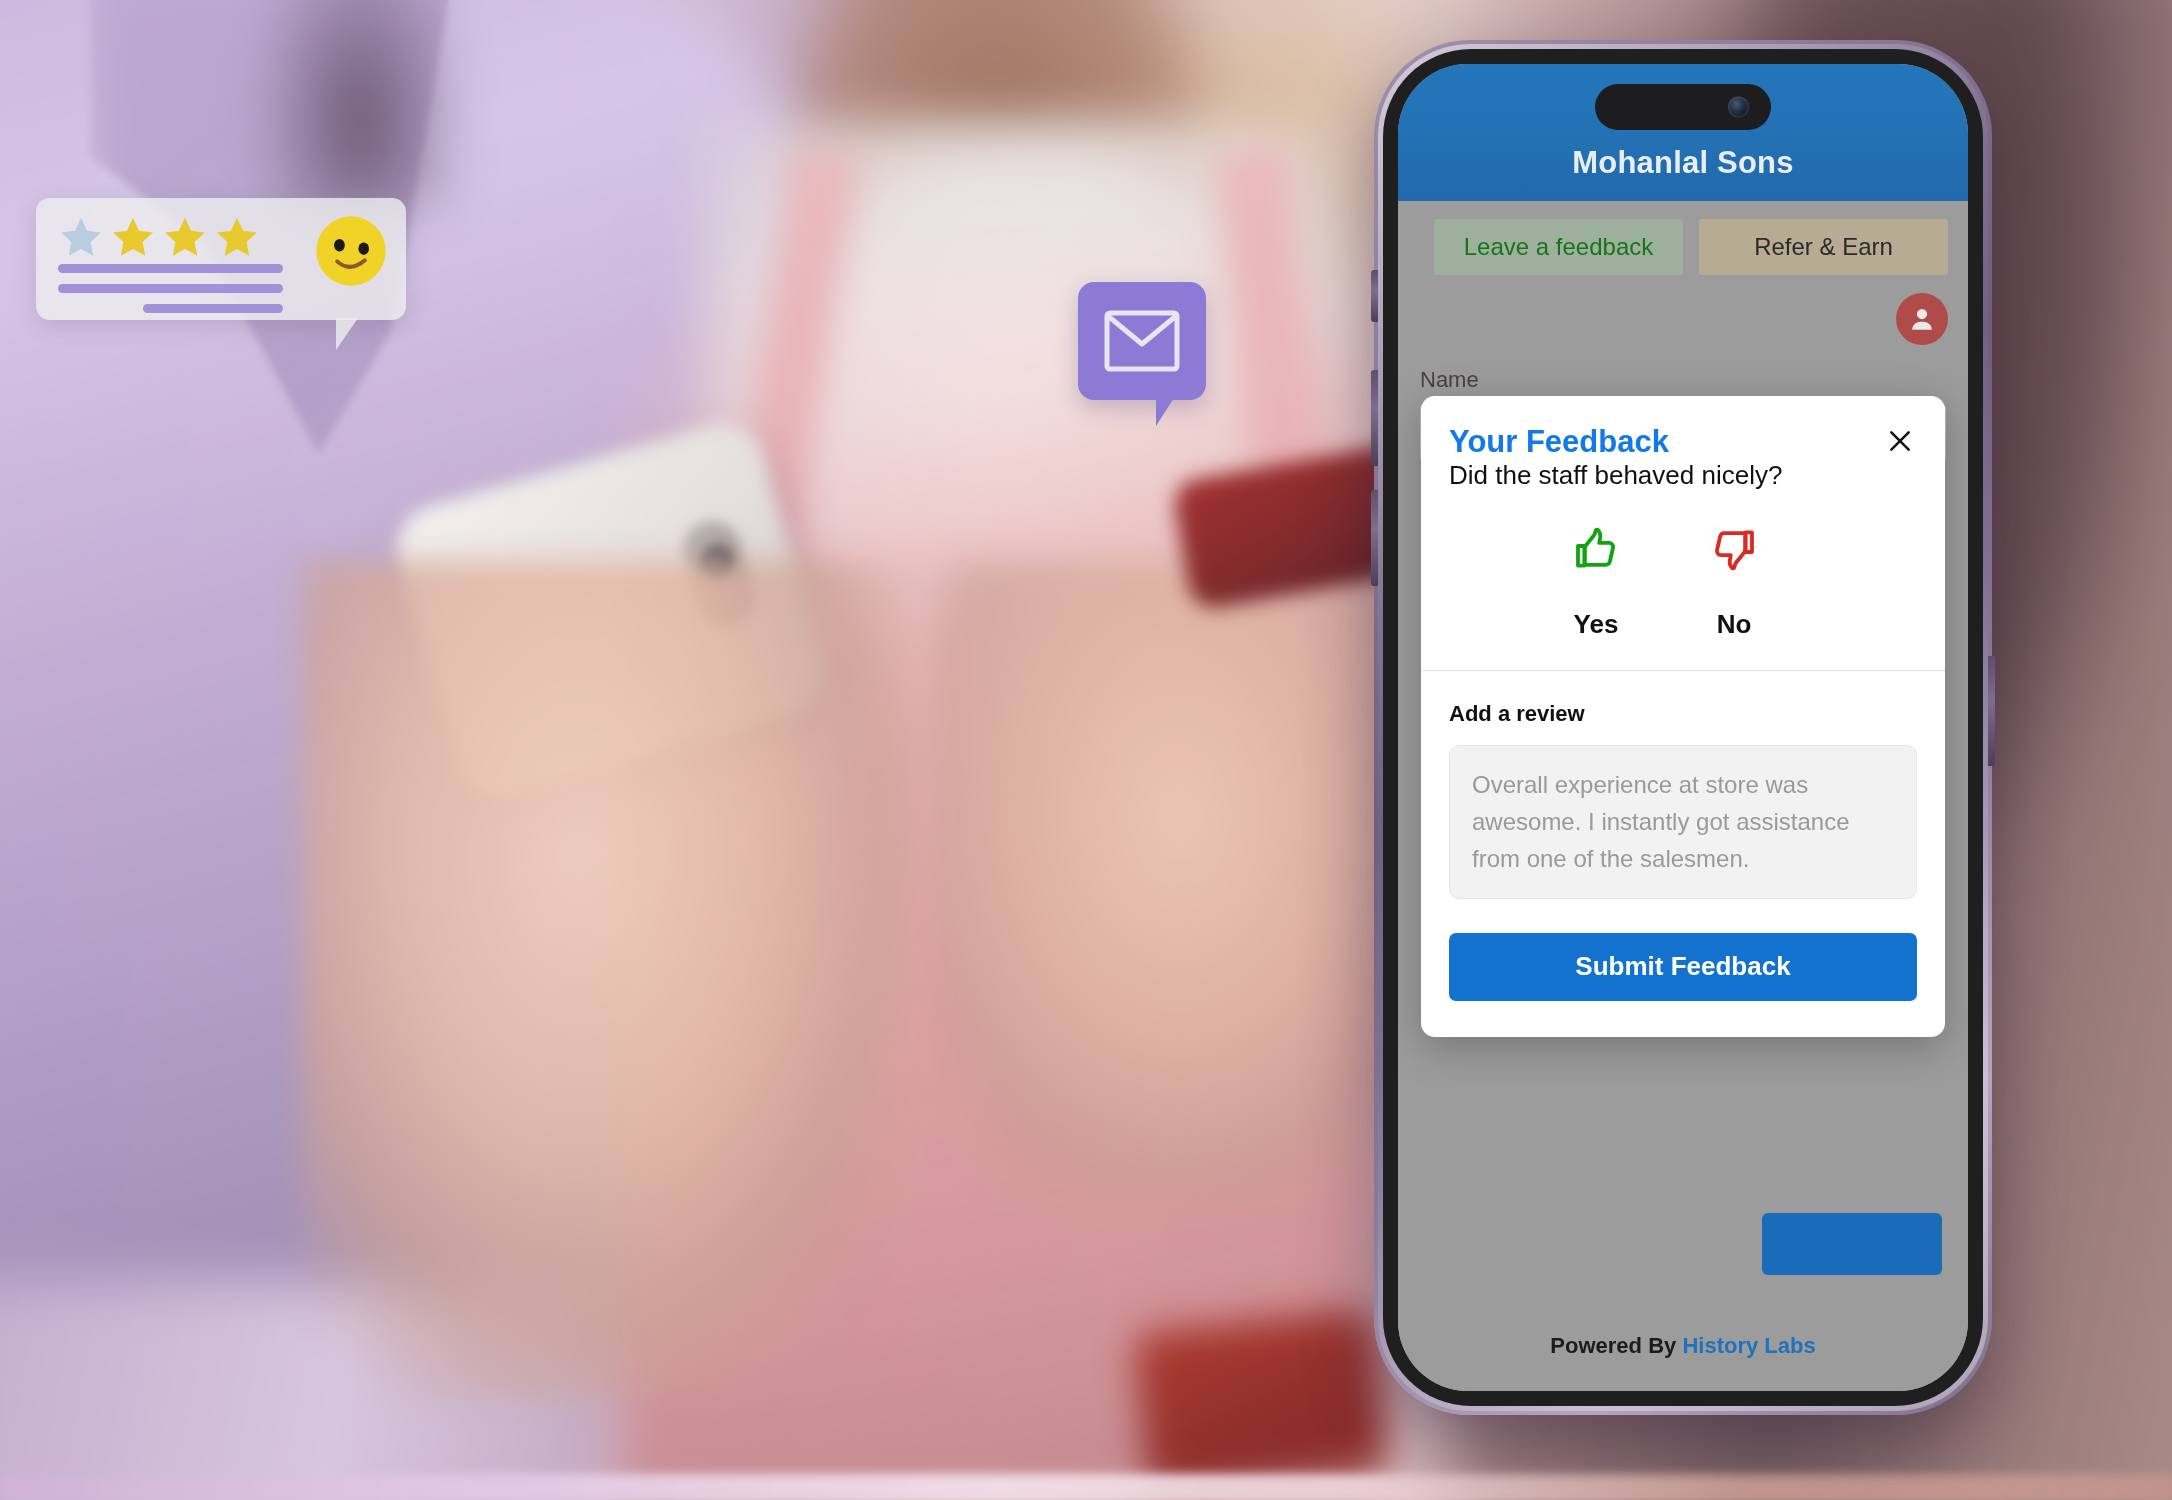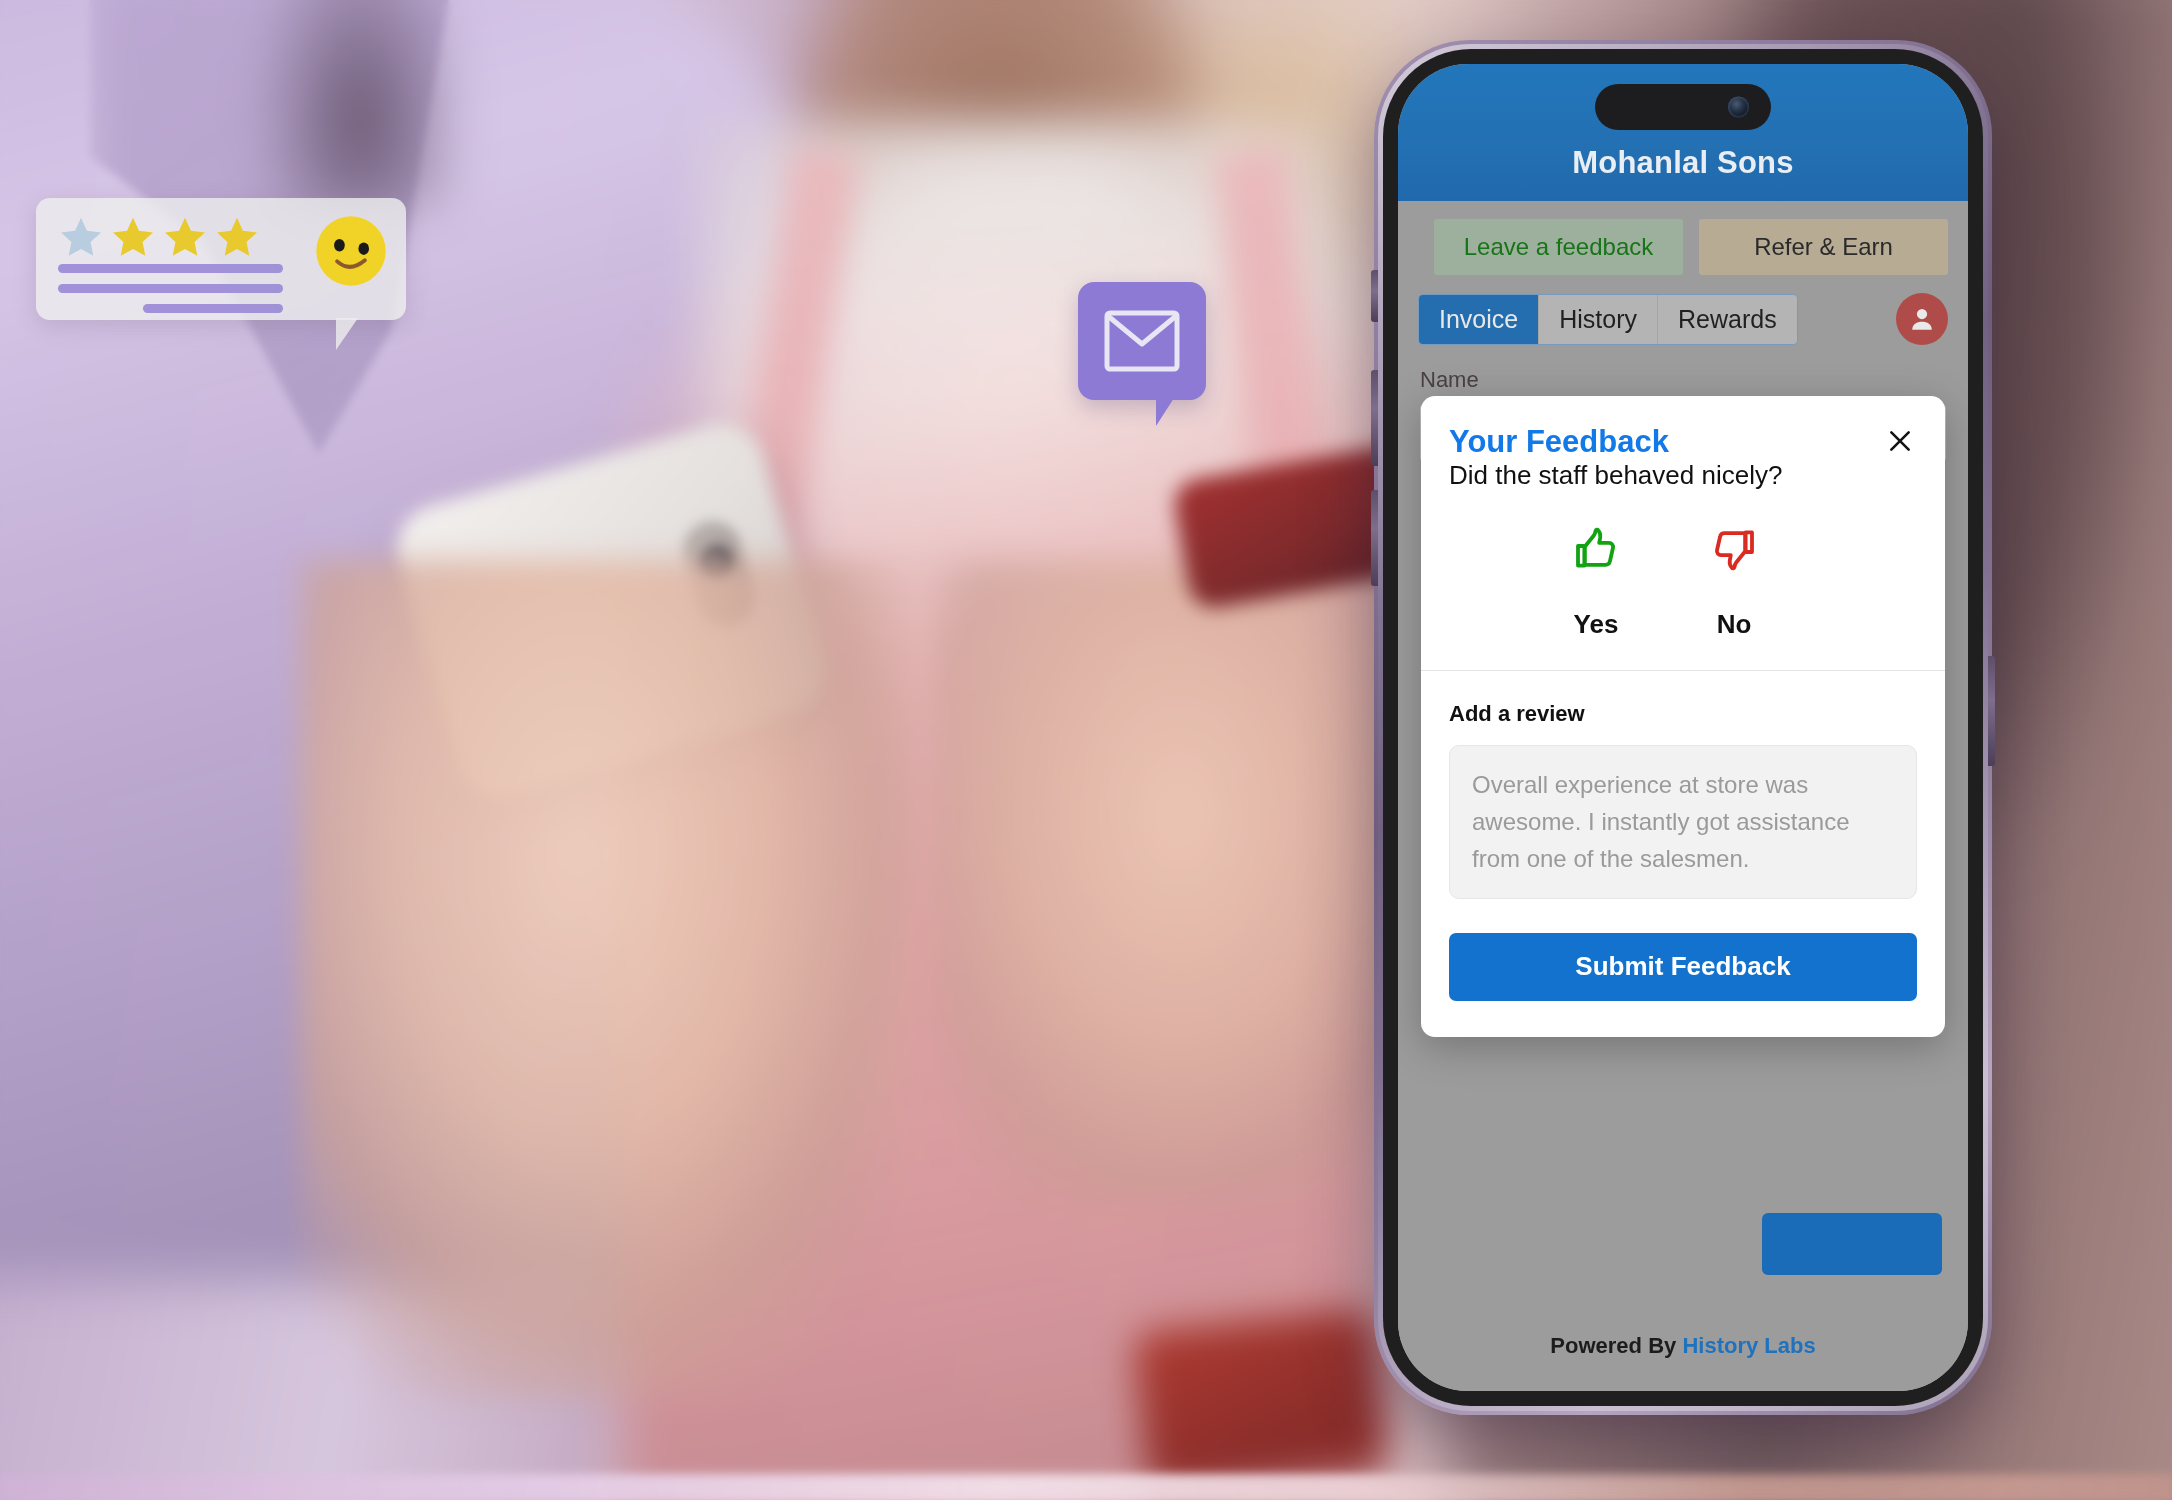--- a/index.html
+++ b/index.html
@@ -627,31 +627,20 @@
         <div class="action-row">
           <div class="pill feedback">
             <span>Leave a feedback</span>
           </div>
           <div class="pill refer">
             <span>Refer &amp; Earn</span>
           </div>
         </div>
 
         <div class="tab-row">
-          <div class="tabs">
-            <div class="tab active">
-              <span>Invoice</span>
-            </div>
-            <div class="tab">
-              <span>History</span>
-            </div>
-            <div class="tab">
-              <span>Rewards</span>
-            </div>
-          </div>
           <div class="avatar">
             <svg width="30" height="30" viewBox="0 0 24 24">
               <circle cx="12" cy="8" r="4.1" fill="#ffffff"></circle>
               <path d="M4.2 20.5c0-4.3 3.5-6.4 7.8-6.4s7.8 2.1 7.8 6.4z" fill="#ffffff"></path>
             </svg>
           </div>
         </div>
 
         <div class="field-label">Name</div>
         <div class="field-box"></div>

